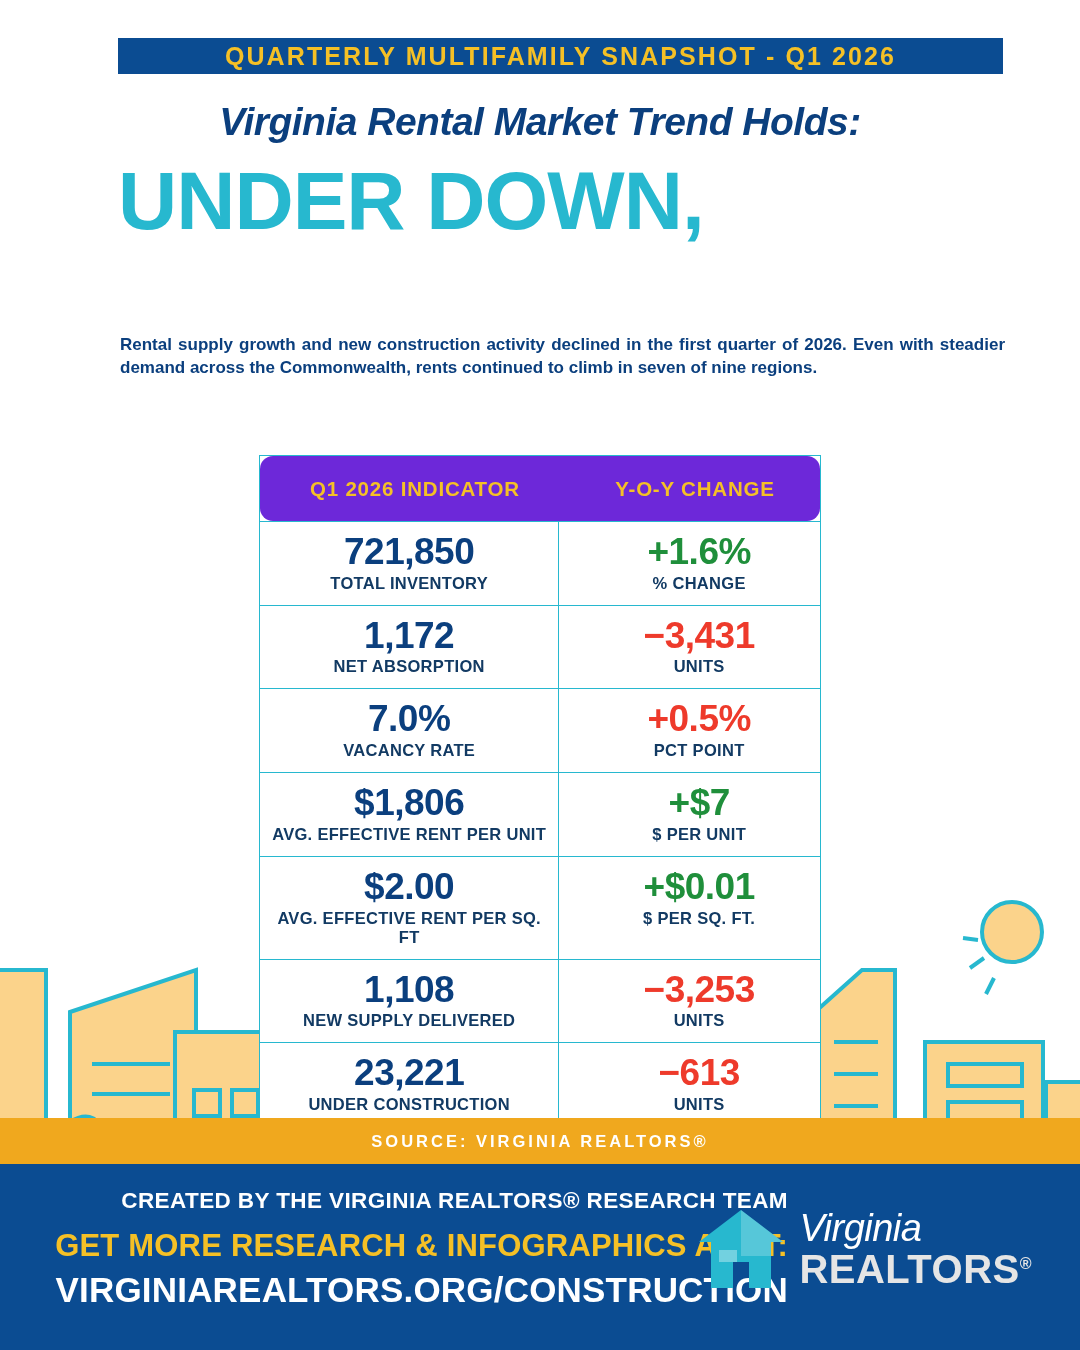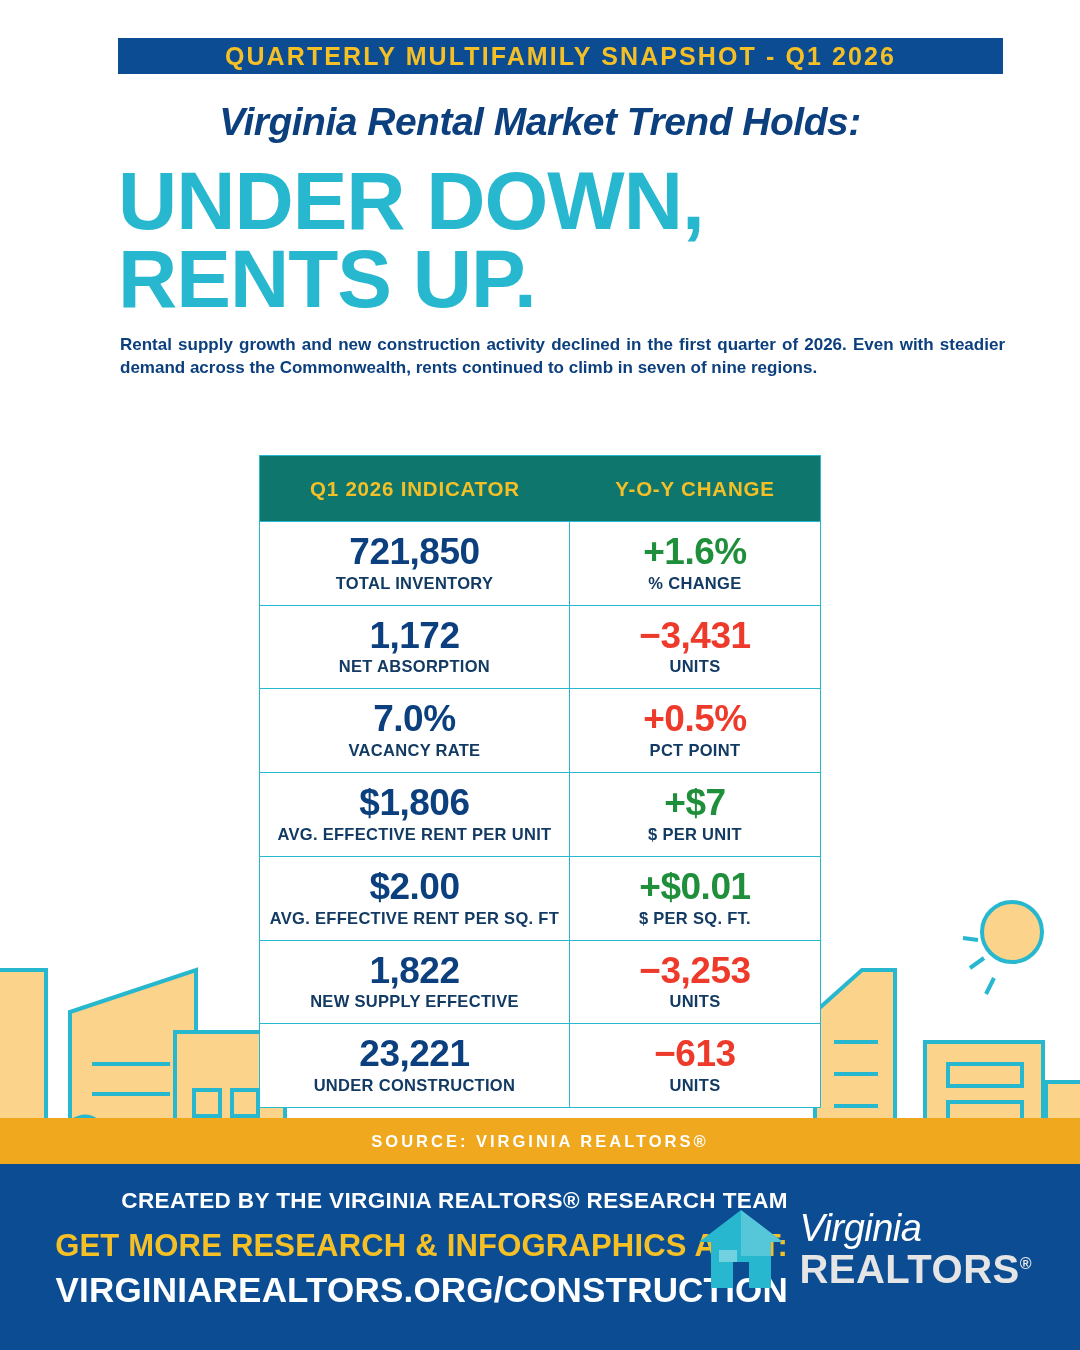--- a/index.html
+++ b/index.html
@@ -69,34 +69,35 @@
   
   .table {
     position: absolute; left: 259px; top: 455px;
     width: 562px;
     border: 1px solid #27b8cf;
     background: rgba(255,255,255,0.97);
     z-index: 4;
   }
   .thead {
     display: flex;
-    background: #0f766e;
+    background: #6d28d9;
     height: 65px;
+    border-radius: 13px;
   }
   .th {
     display: flex; align-items: center; justify-content: center;
     color: #f5c026;
     font-size: 20.5px;
     font-weight: bold;
     letter-spacing: 0.8px;
   }
   .th.c1 { width: 311px; }
   .th.c2 { width: 251px; }
 
-  .trow { display: flex; border-top: 1px solid #27b8cf; background: #ffffff; }
+  .trow { display: flex; border-top: 1px solid #27b8cf; background: #ffffff; gap: 19px; }
   .trow:first-of-type { border-top: none; }
   .cell { padding: 11px 8px 12px; text-align: center; }
   .cell.c1 { width: 311px; border-right: 1px solid #27b8cf; }
   .cell.c2 { width: 251px; }
   .big {
     font-size: 37px; font-weight: bold; color: #0b3f7e;
     line-height: 1.02; letter-spacing: -0.5px;
   }
   .big.pos { color: #1f8f3b; }
   .big.neg { color: #ee3a2b; }
@@ -198,21 +199,20 @@
     </g>
   </svg>
 
   <div class="banner">
     <span class="banner-text">QUARTERLY MULTIFAMILY SNAPSHOT - Q1 2026</span>
   </div>
 
   <div class="kicker">Virginia Rental Market Trend Holds:</div>
   <div class="headline">
     <span>UNDER DOWN,</span>
-    <span class="l2">RENTS UP.</span>
   </div>
 
   <div class="intro">Rental supply growth and new construction activity declined in the first quarter of 2026. Even with steadier demand across the Commonwealth, rents continued to climb in seven of nine regions.</div>
 
   <div class="table">
     <div class="thead">
       <div class="th c1">Q1 2026 INDICATOR</div>
       <div class="th c2">Y-O-Y CHANGE</div>
     </div>
 
@@ -266,22 +266,22 @@
         <div class="sub">AVG. EFFECTIVE RENT PER SQ. FT</div>
       </div>
       <div class="cell c2">
         <div class="big pos">+$0.01</div>
         <div class="sub">$ PER SQ. FT.</div>
       </div>
     </div>
 
     <div class="trow">
       <div class="cell c1">
-        <div class="big">1,822</div>
-        <div class="sub">NEW SUPPLY EFFECTIVE</div>
+        <div class="big">1,108</div>
+        <div class="sub">NEW SUPPLY DELIVERED</div>
       </div>
       <div class="cell c2">
         <div class="big neg">−3,253</div>
         <div class="sub">UNITS</div>
       </div>
     </div>
 
     <div class="trow">
       <div class="cell c1">
         <div class="big">23,221</div>

